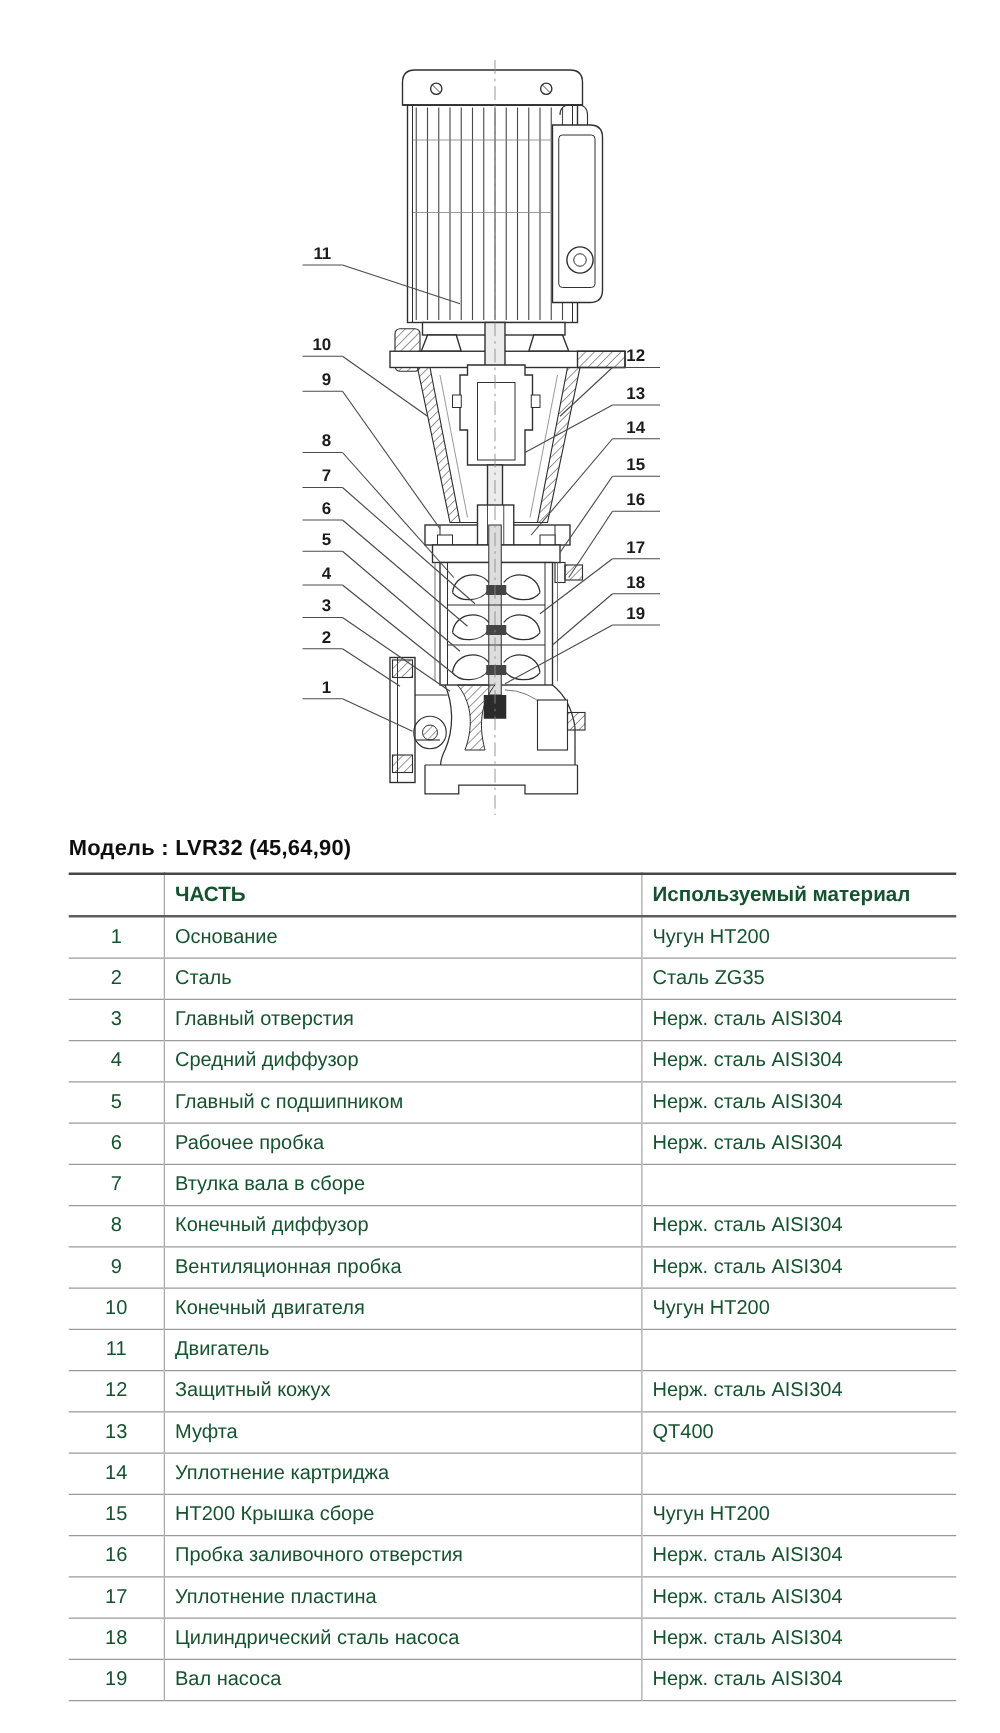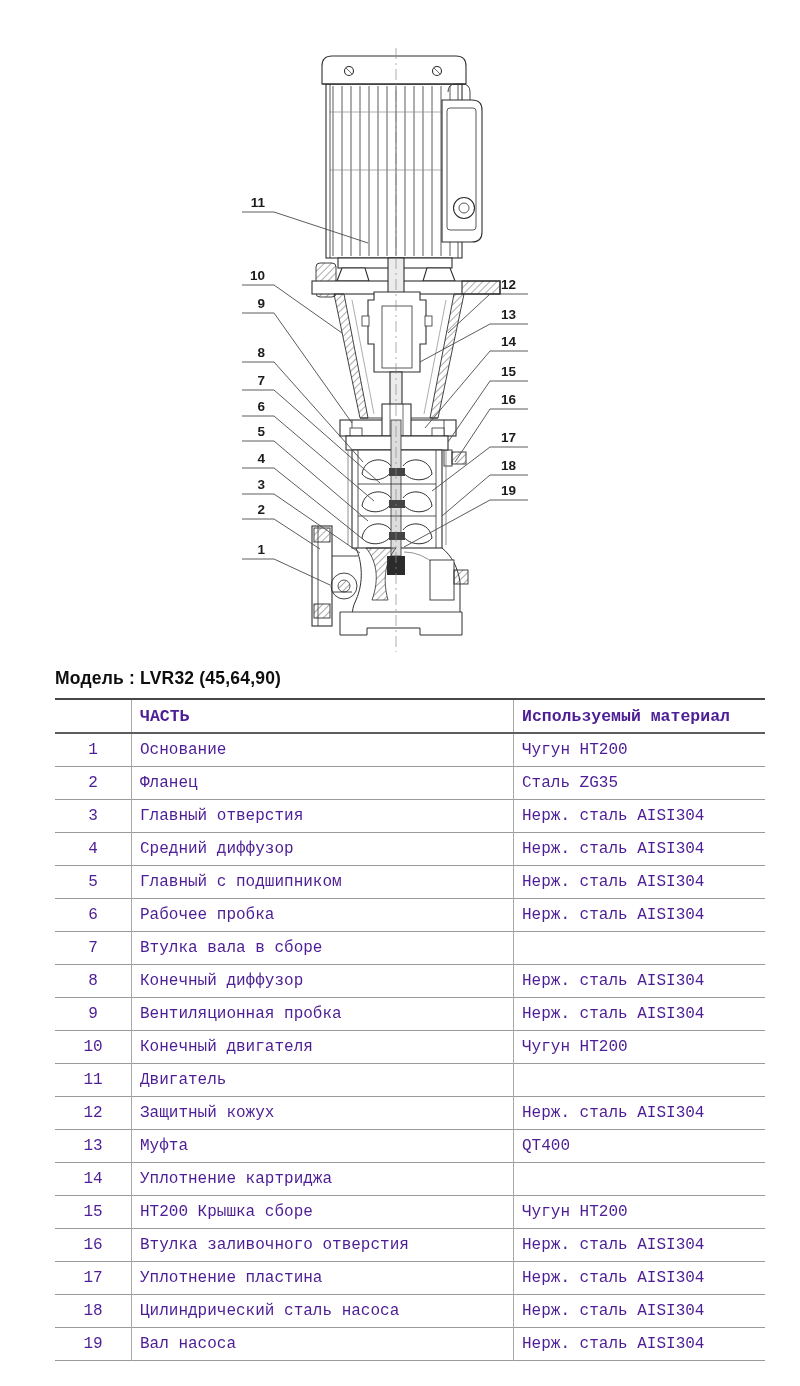--- a/index.html
+++ b/index.html
@@ -13,21 +13,21 @@
   .callout-num{font:700 13.5px "Liberation Sans", sans-serif;fill:#1b1b1b;}
   .callout-line{stroke:#4a4a4a;stroke-width:0.9;fill:none;}
   .content{margin:0 0 0 55px;width:678px;}
   .model-title{
     font-size:17.5px;font-weight:700;color:#0e0e0e;
     margin:10px 0 9px 0;letter-spacing:0.2px;
   }
   table.parts{
     border-collapse:collapse;table-layout:fixed;width:678px;
     border-top:2.5px solid #474747;
-    font-size:16px;color:#4c1d95;font-family:Liberation Mono, monospace;
+    font-size:16px;color:#14532d;
   }
   table.parts thead tr{border-bottom:2px solid #5d5d5d;}
   table.parts tbody tr{border-bottom:1.5px solid #9a9a9a;}
   table.parts th, table.parts td{
     padding:4px 8px;height:24px;vertical-align:middle;
     white-space:nowrap;overflow:hidden;
   }
   table.parts th{font-weight:700;text-align:left;font-size:16.5px;}
   .c-num{width:60px;text-align:center;border-right:1px solid #a8a8a8;}
   .c-part{width:365px;padding-left:12px;border-right:1px solid #a8a8a8;}
@@ -301,21 +301,21 @@
       </tr>
     </thead>
     <tbody id="parts-body">
         <tr>
           <td class="c-num">1</td>
           <td class="c-part">Основание</td>
           <td class="c-mat">Чугун HT200</td>
         </tr>
         <tr>
           <td class="c-num">2</td>
-          <td class="c-part">Фланец</td>
+          <td class="c-part">Сталь</td>
           <td class="c-mat">Сталь ZG35</td>
         </tr>
         <tr>
           <td class="c-num">3</td>
           <td class="c-part">Главный отверстия</td>
           <td class="c-mat">Нерж. сталь AISI304</td>
         </tr>
         <tr>
           <td class="c-num">4</td>
           <td class="c-part">Средний диффузор</td>
@@ -371,21 +371,21 @@
           <td class="c-part">Уплотнение картриджа</td>
           <td class="c-mat"></td>
         </tr>
         <tr>
           <td class="c-num">15</td>
           <td class="c-part">HT200 Крышка сборе</td>
           <td class="c-mat">Чугун HT200</td>
         </tr>
         <tr>
           <td class="c-num">16</td>
-          <td class="c-part">Втулка заливочного отверстия</td>
+          <td class="c-part">Пробка заливочного отверстия</td>
           <td class="c-mat">Нерж. сталь AISI304</td>
         </tr>
         <tr>
           <td class="c-num">17</td>
           <td class="c-part">Уплотнение пластина</td>
           <td class="c-mat">Нерж. сталь AISI304</td>
         </tr>
         <tr>
           <td class="c-num">18</td>
           <td class="c-part">Цилиндрический сталь насоса</td>

